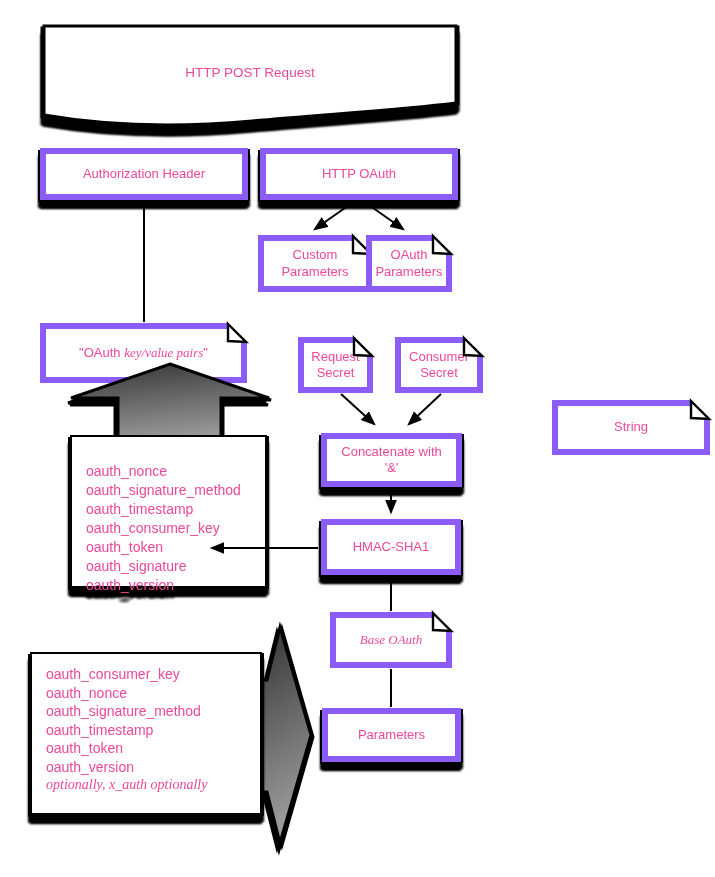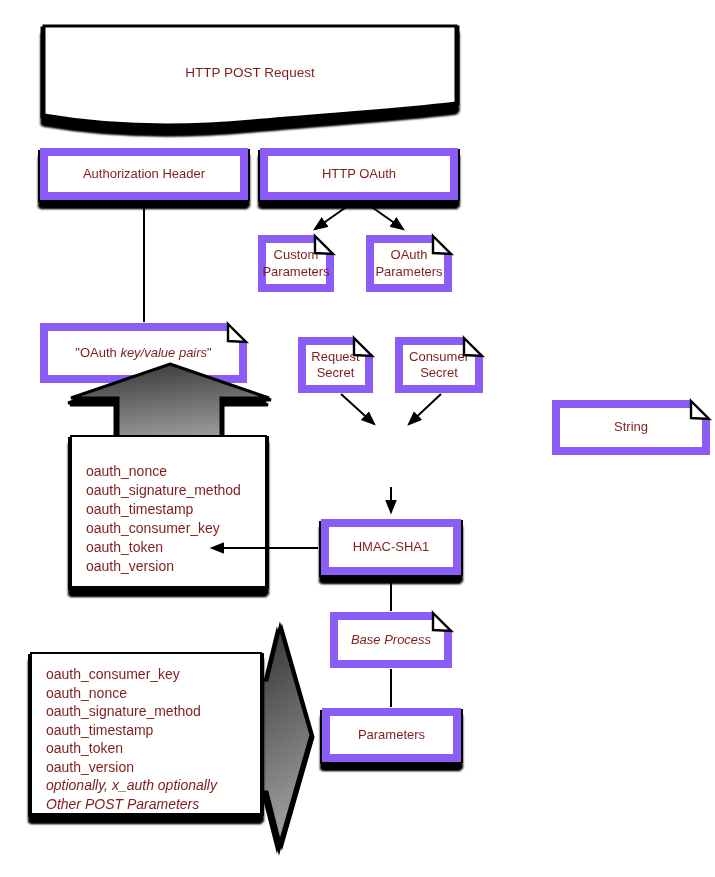--- a/index.html
+++ b/index.html
@@ -1,43 +1,43 @@
 <!DOCTYPE html>
 <html><head>
 <meta charset="utf-8">
 <style>
   html,body{margin:0;padding:0;background:#fff;}
   #stage{
     position:relative;width:715px;height:877px;background:#fff;overflow:hidden;
-    font-family:"Liberation Sans",sans-serif;color:#7f1d1d;
+    font-family:"Liberation Sans",sans-serif;color:#ec4899;
   }
   svg{overflow:visible;}
   .layer{position:absolute;left:0;top:0;pointer-events:none;}
   
   .node{position:absolute;z-index:1;}
   .face{
-    position:absolute;inset:0;background:#fff;border:8px solid #8b5cf6;
+    position:absolute;inset:0;background:#fff;border:6px solid #8b5cf6;
     display:flex;align-items:center;justify-content:center;text-align:center;
     font-size:13px;line-height:1.25;box-sizing:border-box;
     filter:drop-shadow(0 6px 1px #000) drop-shadow(-2px 2px 0 #000) drop-shadow(2px 1px 0 #000);
   }
   .note .face{
     clip-path:polygon(0 0, calc(100% - 19px) 0, 100% 19px, 100% 100%, 0 100%);
   }
   .fold{position:absolute;top:0;right:0;width:20px;height:20px;z-index:2;}
   .list-node{z-index:3;}
   .list-face{
     position:absolute;inset:0;background:#fff;border:2px solid #000;box-sizing:border-box;
     padding:25px 0 0 14px;font-size:14px;line-height:19px;text-align:left;
     display:block;
     filter:drop-shadow(0 6px 1px #000) drop-shadow(-2px 2px 0 #000) drop-shadow(2px 1px 0 #000);
   }
   .list-face.dense{line-height:18.5px;padding-top:11px;}
   .param-line{white-space:nowrap;}
-  .italic{font-style:italic;}
+  .italic{font-style:italic;font-family:Liberation Serif, serif;}
   .arrow-layer{position:absolute;z-index:2;pointer-events:none;
     filter:drop-shadow(-3px 5px 0 #000) drop-shadow(2px 2px 0 #000);}
   #post-label{
     position:absolute;left:42px;top:56px;width:416px;height:32px;z-index:1;
     display:flex;align-items:center;justify-content:center;font-size:13.5px;
   }
   .conn-top{z-index:4;}
 </style>
 </head>
 <body>
@@ -72,21 +72,21 @@
   </div>
 
   <div class="node" style="left:40px;top:148px;width:208px;height:52px;">
     <div class="face">Authorization Header</div>
   </div>
 
   <div class="node" style="left:260px;top:148px;width:198px;height:52px;">
     <div class="face">HTTP OAuth</div>
   </div>
 
-  <div class="node note" style="left:258px;top:235px;width:76px;height:57px;">
+  <div class="node note" style="left:258px;top:235px;width:114px;height:57px;">
     <div class="face" style="padding:0 4px;">Custom Parameters</div>
     <svg class="fold" viewBox="0 0 20 20">
       <path d="M1,1 L19,19 L1,18 Z" fill="#fff" stroke="#000" stroke-width="2.4"></path>
     </svg>
   </div>
 
   <div class="node note" style="left:366px;top:235px;width:86px;height:57px;">
     <div class="face" style="padding:0 0;">OAuth Parameters</div>
     <svg class="fold" viewBox="0 0 20 20">
       <path d="M1,1 L19,19 L1,18 Z" fill="#fff" stroke="#000" stroke-width="2.4"></path>
@@ -115,49 +115,53 @@
   </svg>
 
   <div class="node list-node" style="left:70px;top:435px;width:197px;height:153px;">
     <div class="list-face">
 
     <div class="param-line">oauth_nonce</div>
         <div class="param-line">oauth_signature_method</div>
         <div class="param-line">oauth_timestamp</div>
         <div class="param-line">oauth_consumer_key</div>
         <div class="param-line">oauth_token</div>
+        <div class="param-line">oauth_signature</div>
         <div class="param-line">oauth_version</div>
       </div>
   </div>
 
   <div class="node note" style="left:298px;top:337px;width:75px;height:56px;">
     <div class="face" style="padding:0 4px;">Request Secret</div>
     <svg class="fold" viewBox="0 0 20 20">
       <path d="M1,1 L19,19 L1,18 Z" fill="#fff" stroke="#000" stroke-width="2.4"></path>
     </svg>
   </div>
 
   <div class="node note" style="left:395px;top:337px;width:88px;height:56px;">
     <div class="face" style="padding:0 4px;">Consumer Secret</div>
     <svg class="fold" viewBox="0 0 20 20">
       <path d="M1,1 L19,19 L1,18 Z" fill="#fff" stroke="#000" stroke-width="2.4"></path>
     </svg>
   </div>
 
+  <div class="node" style="left:321px;top:433px;width:141px;height:54px;">
+    <div class="face" style="padding:0 8px;">Concatenate with '&amp;'</div>
+  </div>
 
   <div class="node" style="left:321px;top:519px;width:140px;height:56px;">
     <div class="face">HMAC-SHA1</div>
   </div>
 
   <svg class="layer conn-top" width="715" height="877">
     <line x1="318" y1="548" x2="212" y2="548" stroke="#000" stroke-width="2" marker-end="url(#arr)"></line>
   </svg>
 
   <div class="node note" style="left:330px;top:612px;width:122px;height:56px;">
-    <div class="face italic">Base Process</div>
+    <div class="face italic">Base OAuth</div>
     <svg class="fold" viewBox="0 0 20 20">
       <path d="M1,1 L19,19 L1,18 Z" fill="#fff" stroke="#000" stroke-width="2.4"></path>
     </svg>
   </div>
 
   <div class="node" style="left:322px;top:708px;width:139px;height:54px;">
     <div class="face">Parameters</div>
   </div>
 
   <svg class="arrow-layer" style="left:238px;top:618px;" width="80" height="235">
@@ -173,21 +177,20 @@
   <div class="node list-node" style="left:30px;top:652px;width:232px;height:163px;">
     <div class="list-face dense">
 
     <div class="param-line">oauth_consumer_key</div>
         <div class="param-line">oauth_nonce</div>
         <div class="param-line">oauth_signature_method</div>
         <div class="param-line">oauth_timestamp</div>
         <div class="param-line">oauth_token</div>
         <div class="param-line">oauth_version</div>
         <div class="param-line italic">optionally, x_auth optionally</div>
-        <div class="param-line italic">Other POST Parameters</div>
       </div>
   </div>
 
 
   <div class="node note" style="left:552px;top:400px;width:134px;height:55px;padding-left:24px;">
     <div class="face">String</div>
     <svg class="fold" viewBox="0 0 20 20">
       <path d="M1,1 L19,19 L1,18 Z" fill="#fff" stroke="#000" stroke-width="2.4"></path>
     </svg>
   </div>

